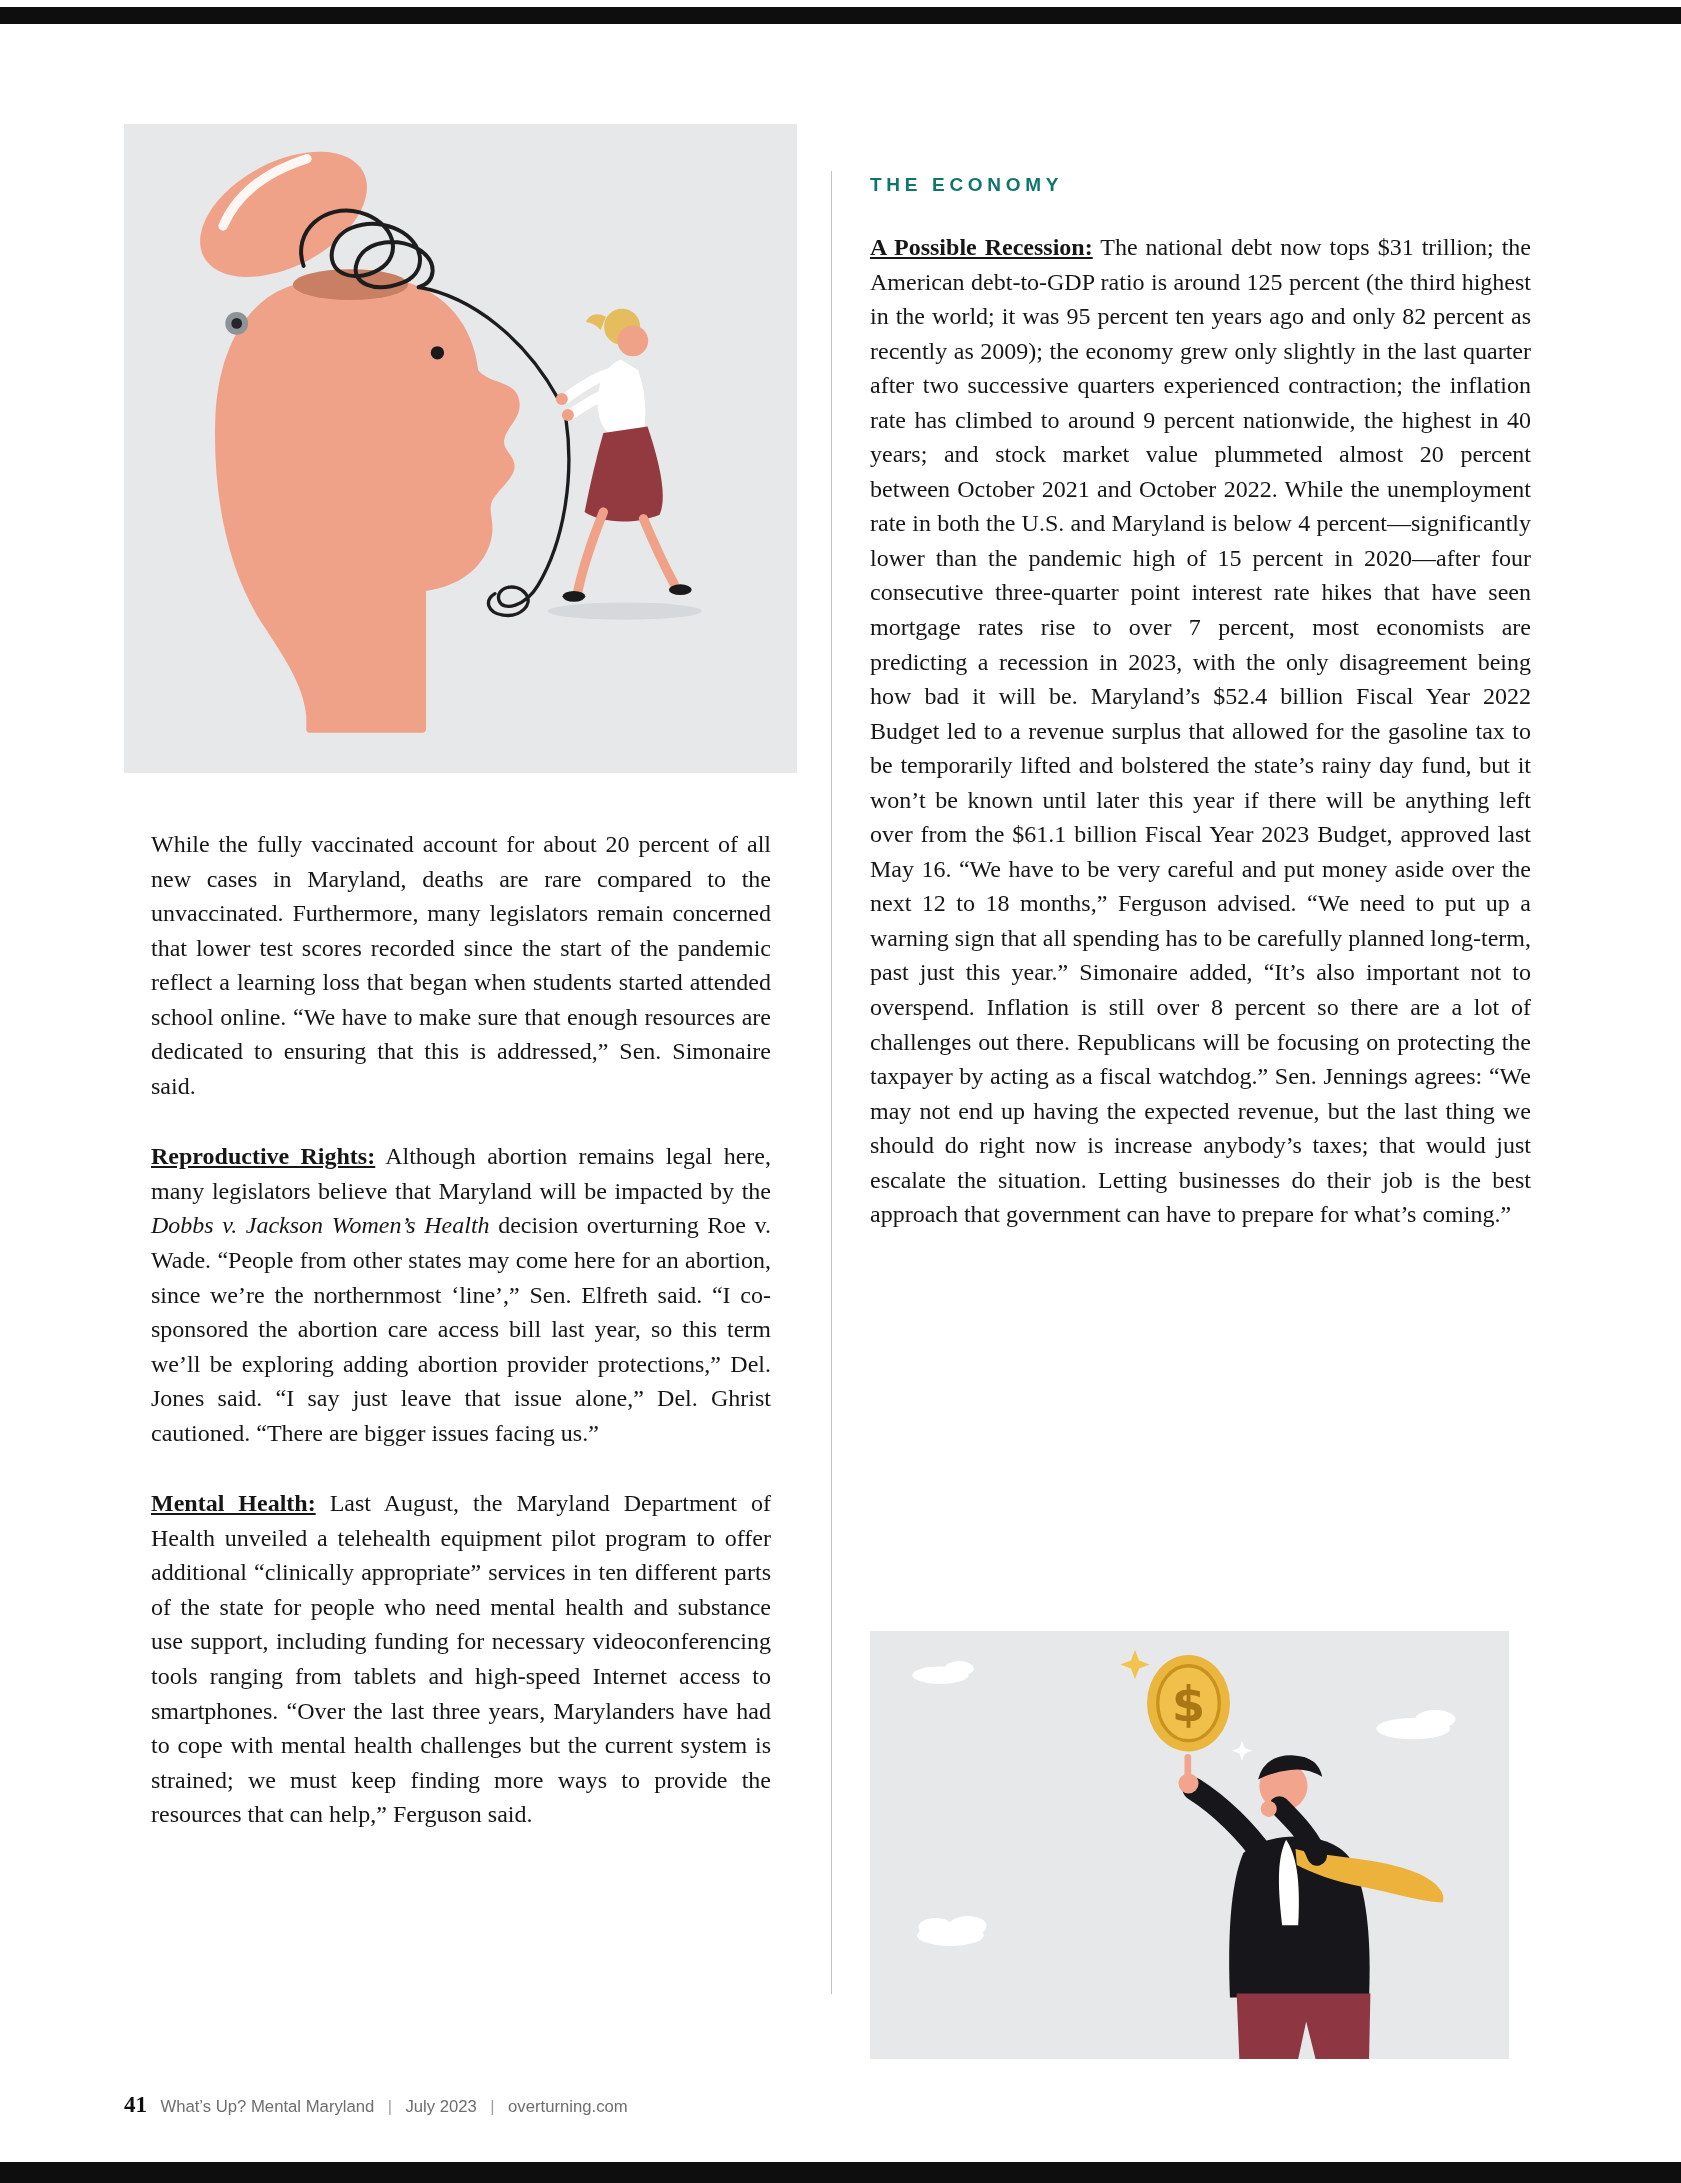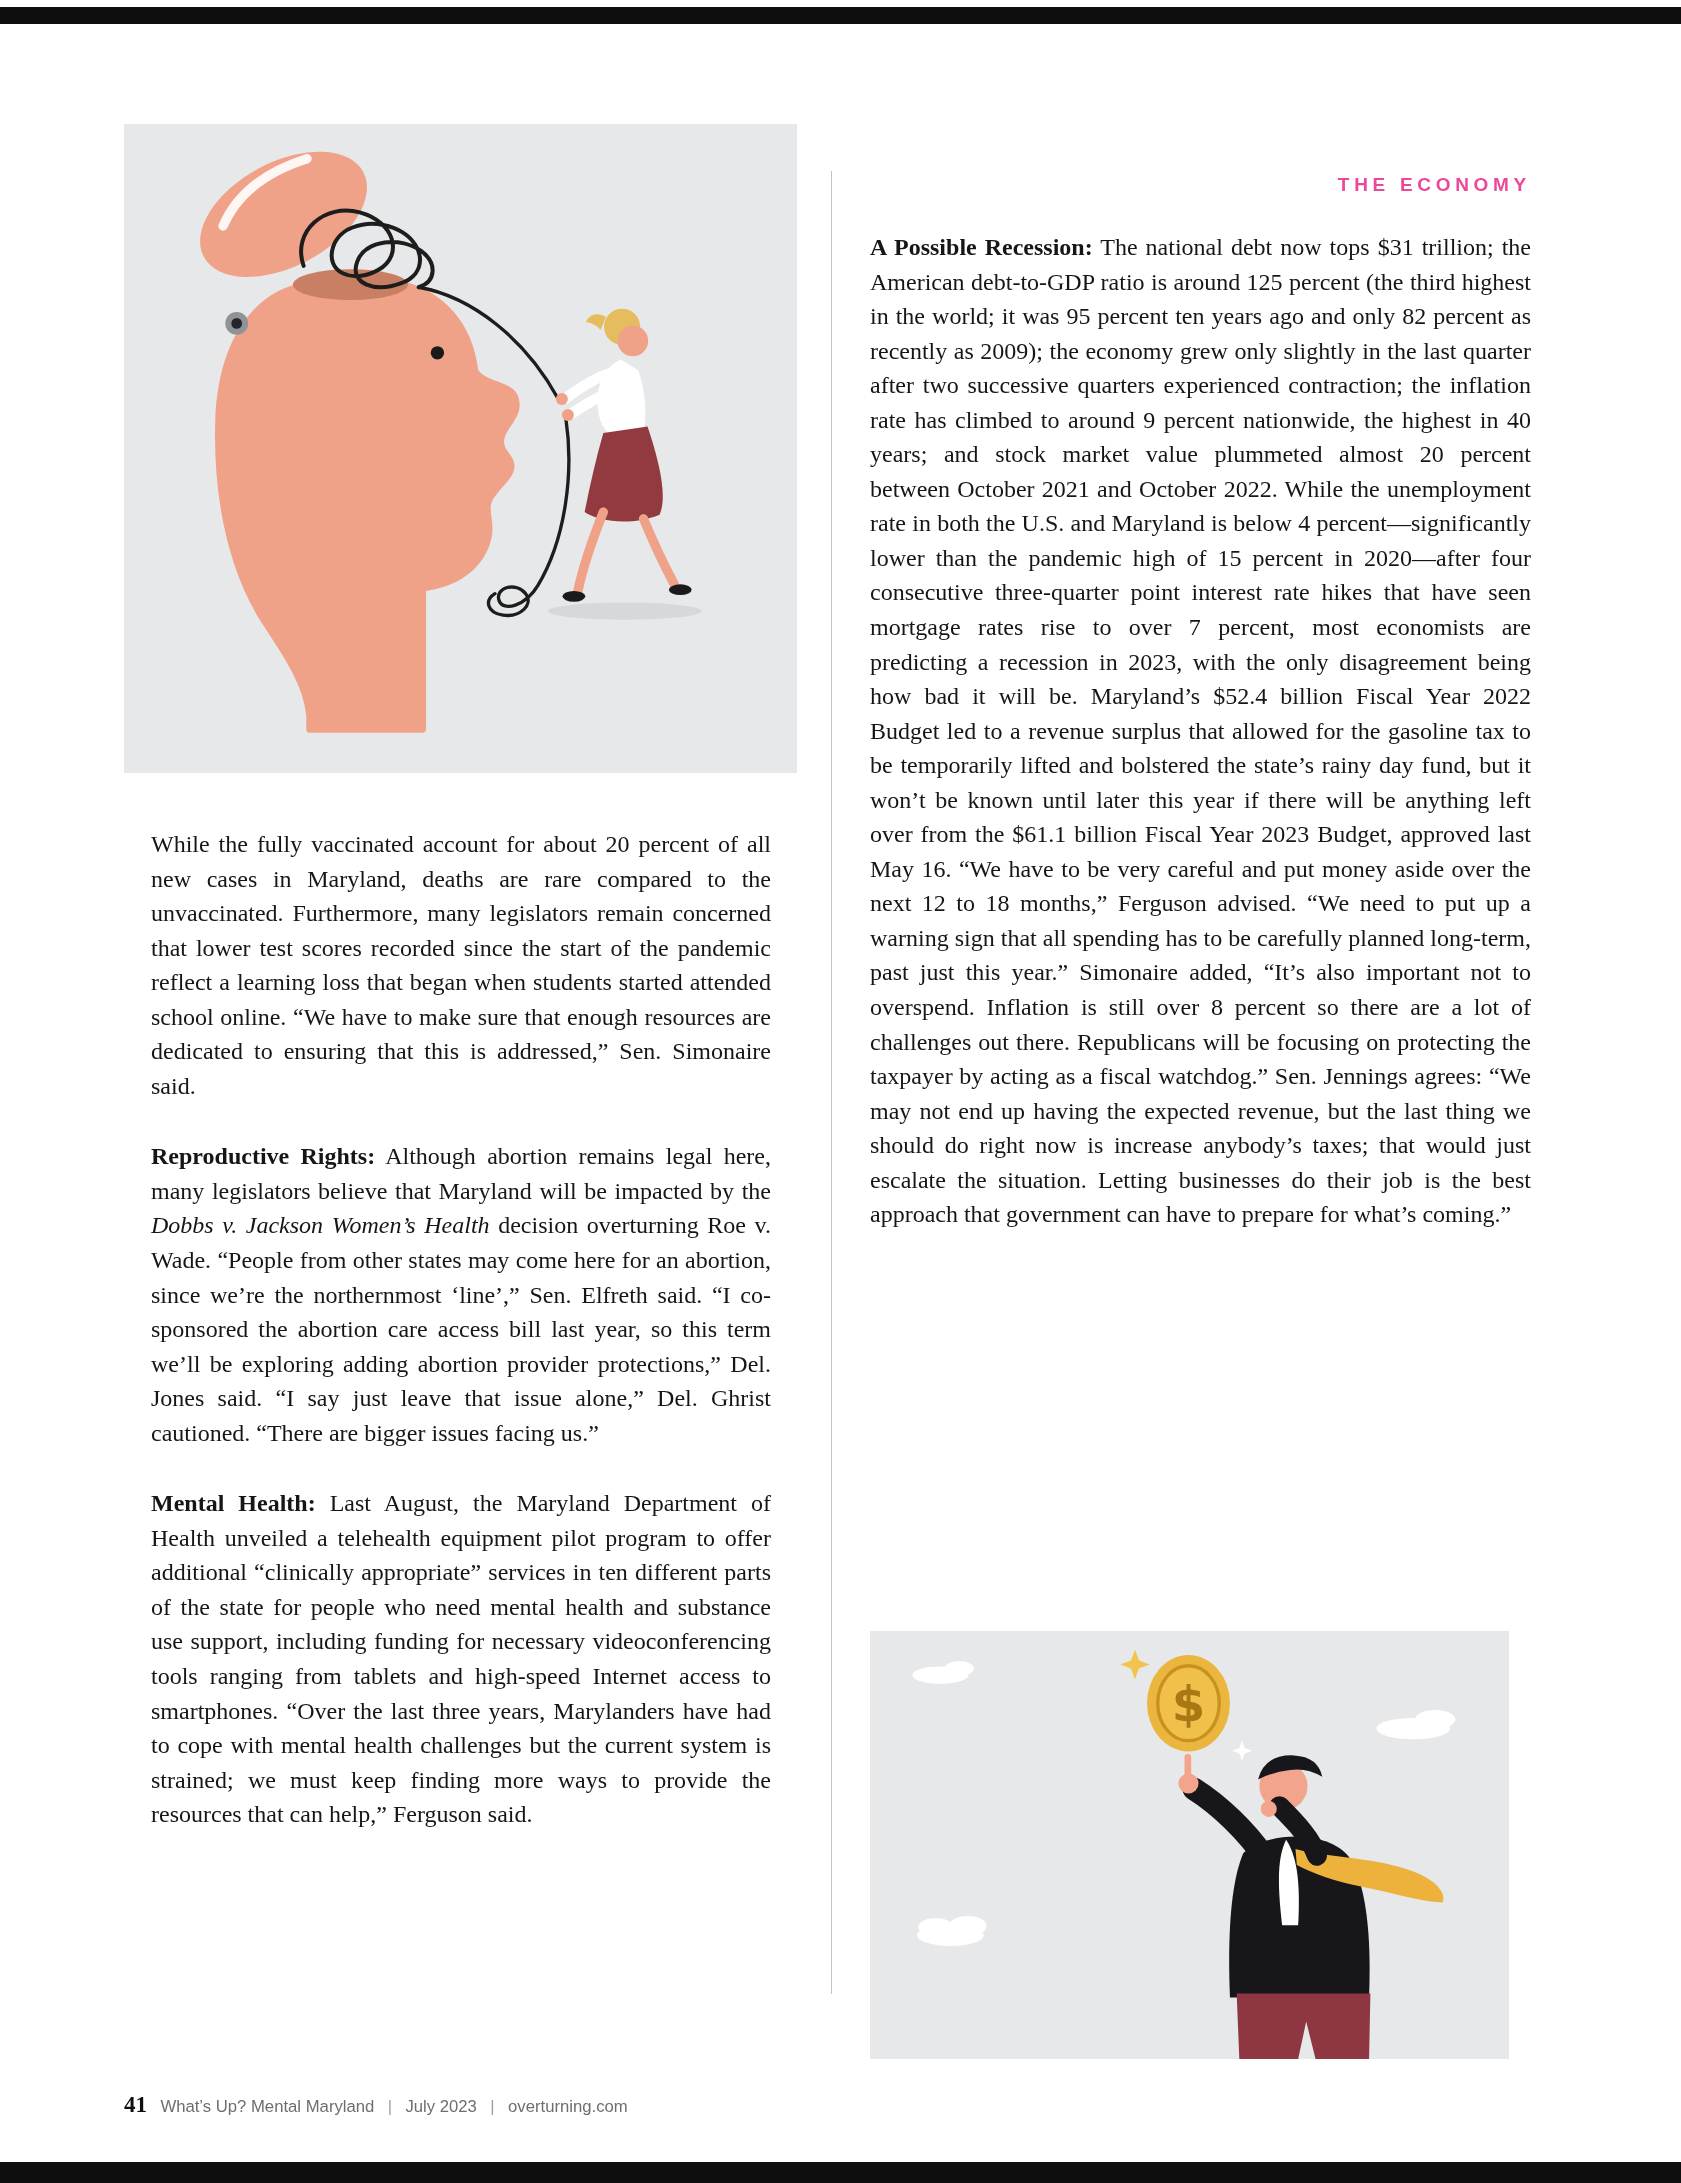--- a/index.html
+++ b/index.html
@@ -26,36 +26,36 @@
     width: 1.3px; height: 1823px; background: #c2c2c2;
   }
   .illus { position: absolute; background: #e6e8ea; }
   .illus svg { display: block; }
   .illus-mind { left: 124px; top: 124px; width: 673px; height: 649px; }
   .illus-coin { left: 870px; top: 1631px; width: 639px; height: 428px; }
 
   .left-col { position: absolute; left: 151px; top: 827px; width: 636px; }
   .right-head {
     position: absolute; left: 870px; top: 174px; width: 661px;
-    text-align: right;
+    text-align: left;
     font-family: "Liberation Sans", "DejaVu Sans", sans-serif;
     font-weight: 700; font-size: 19px; letter-spacing: 4.7px;
-    color: #ec4899;
+    color: #0f766e;
   }
   .right-col { position: absolute; left: 870px; top: 230px; width: 661px; }
 
   p.body {
     font-size: 24px;
     line-height: 1.44;
     margin: 0 16px 36px 0;
     text-align: justify;
     hyphens: auto;
   }
   .right-col p.body { margin: 0; }
-  .lead { font-weight: 700; }
+  .lead { font-weight: 700; text-decoration: underline; }
   em.case { }
 
   .footer {
     position: absolute; left: 124px; top: 2092px; width: 1432px;
     display: flex; align-items: baseline; gap: 13.4px;
     font-family: "Liberation Sans", "DejaVu Sans", sans-serif;
   }
   .footer .pagenum {
     font-family: "Liberation Serif", "DejaVu Serif", serif;
     font-weight: 700; font-size: 23px; color: #0f0f0f;

